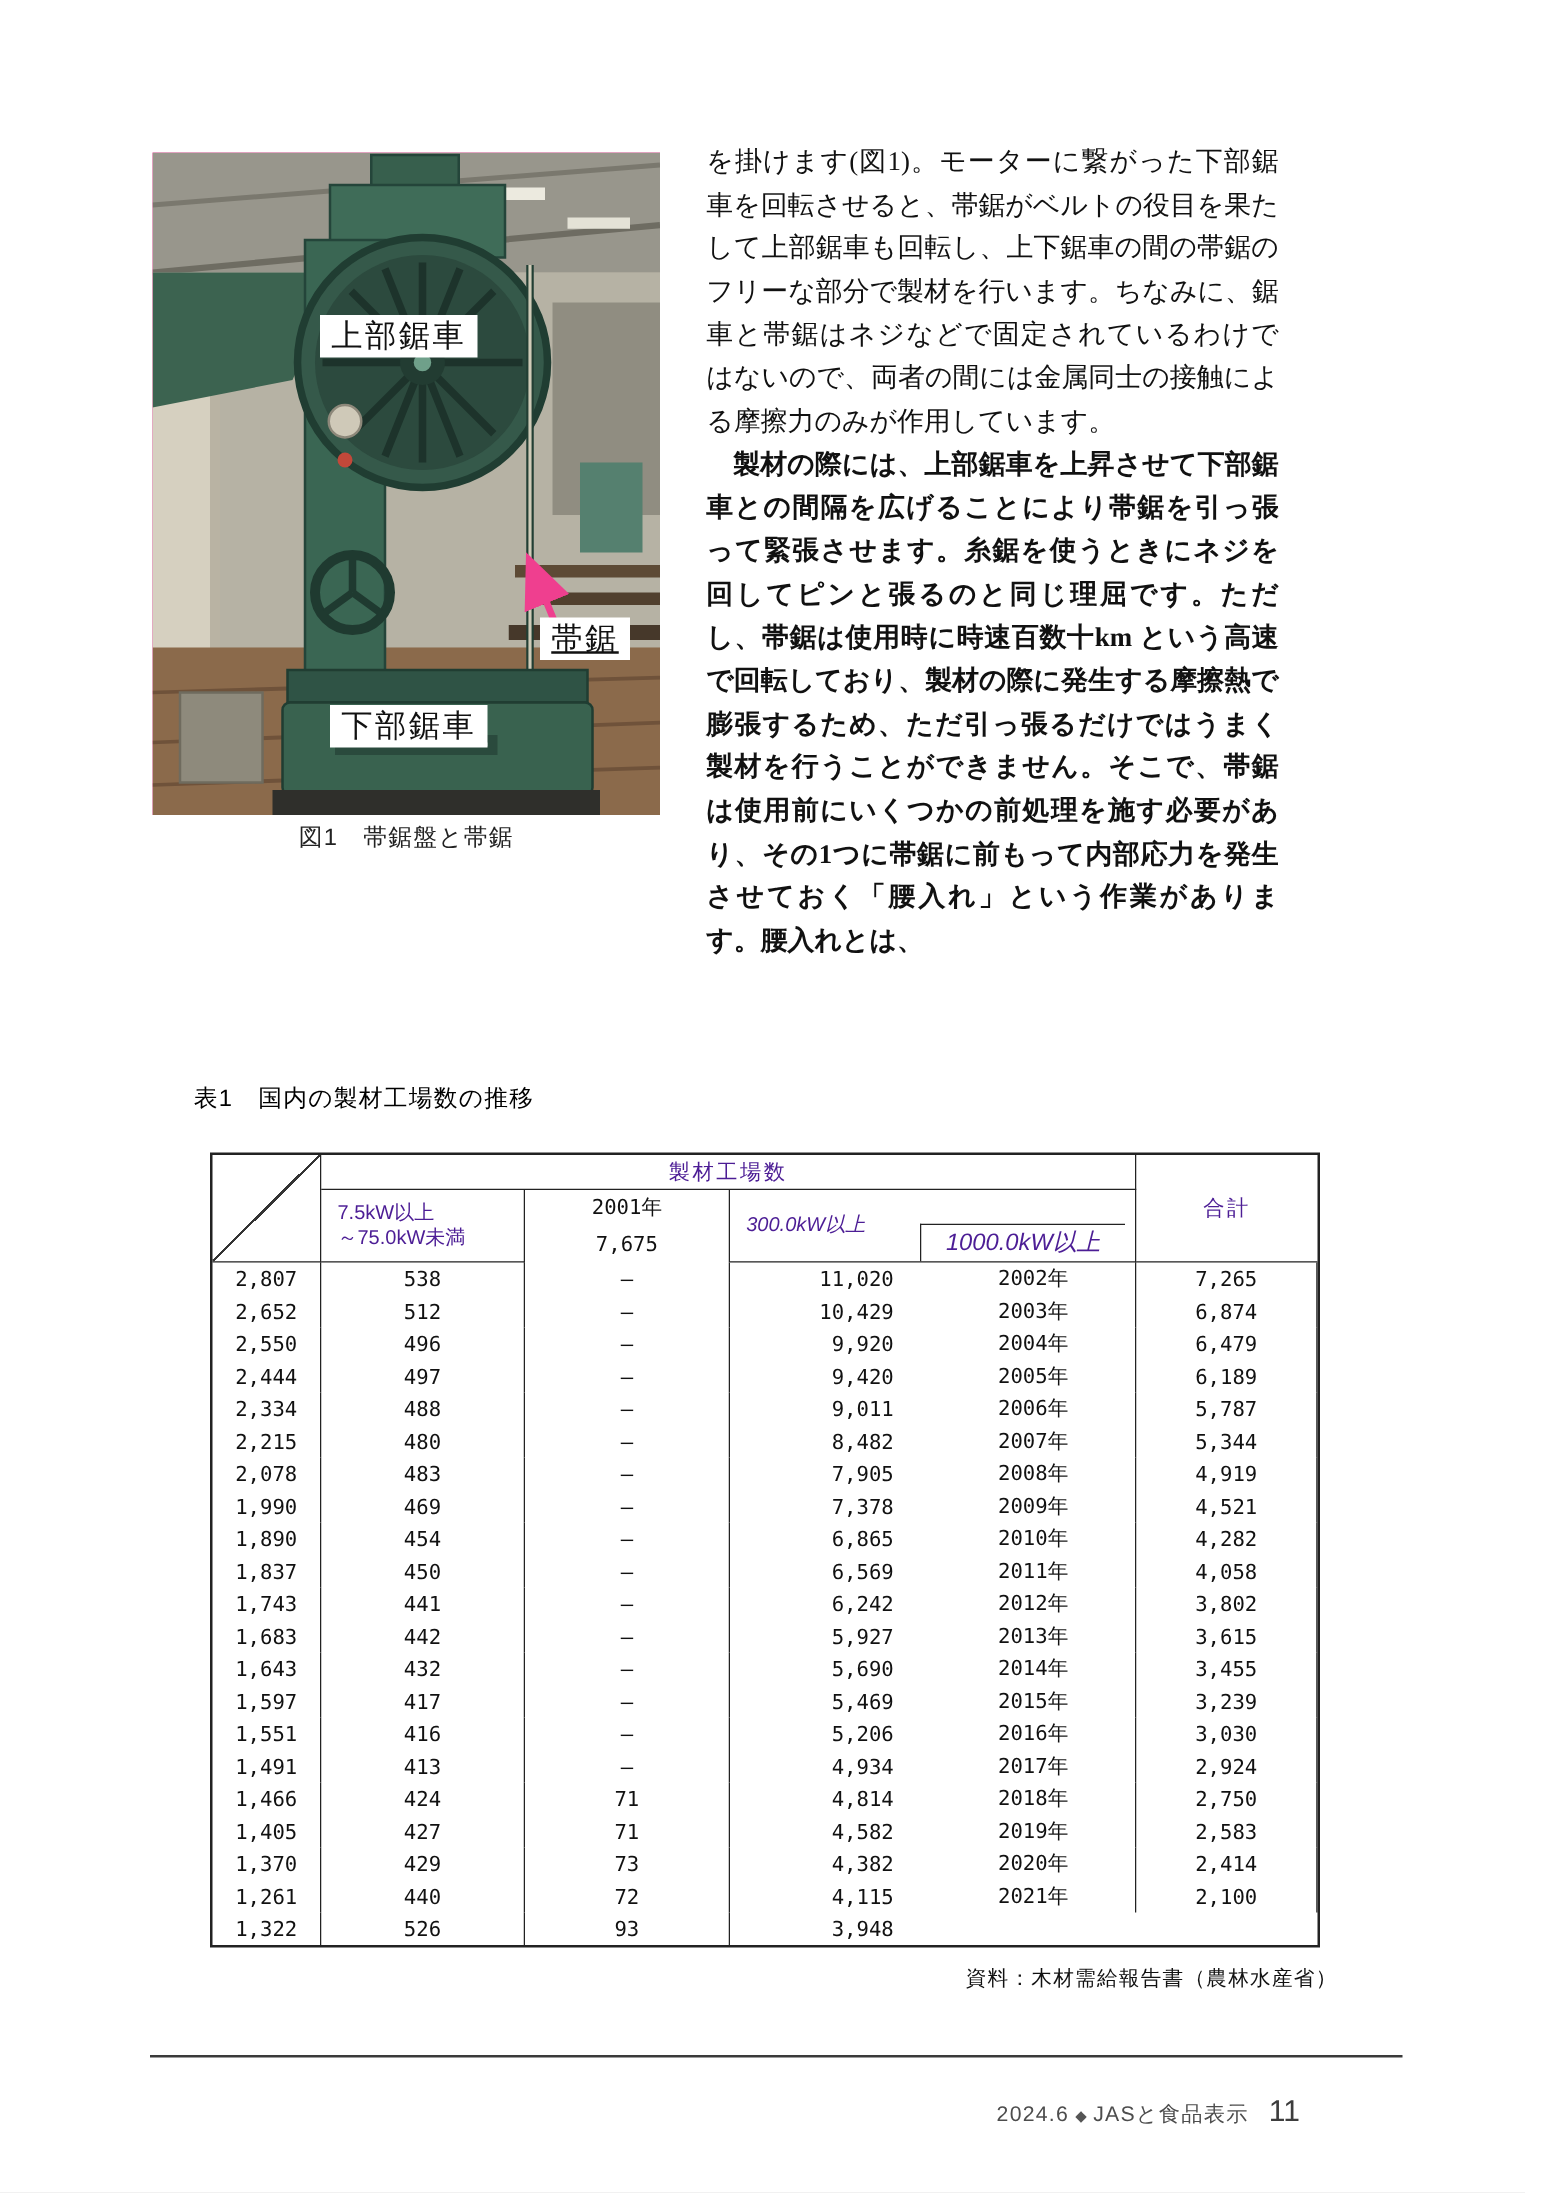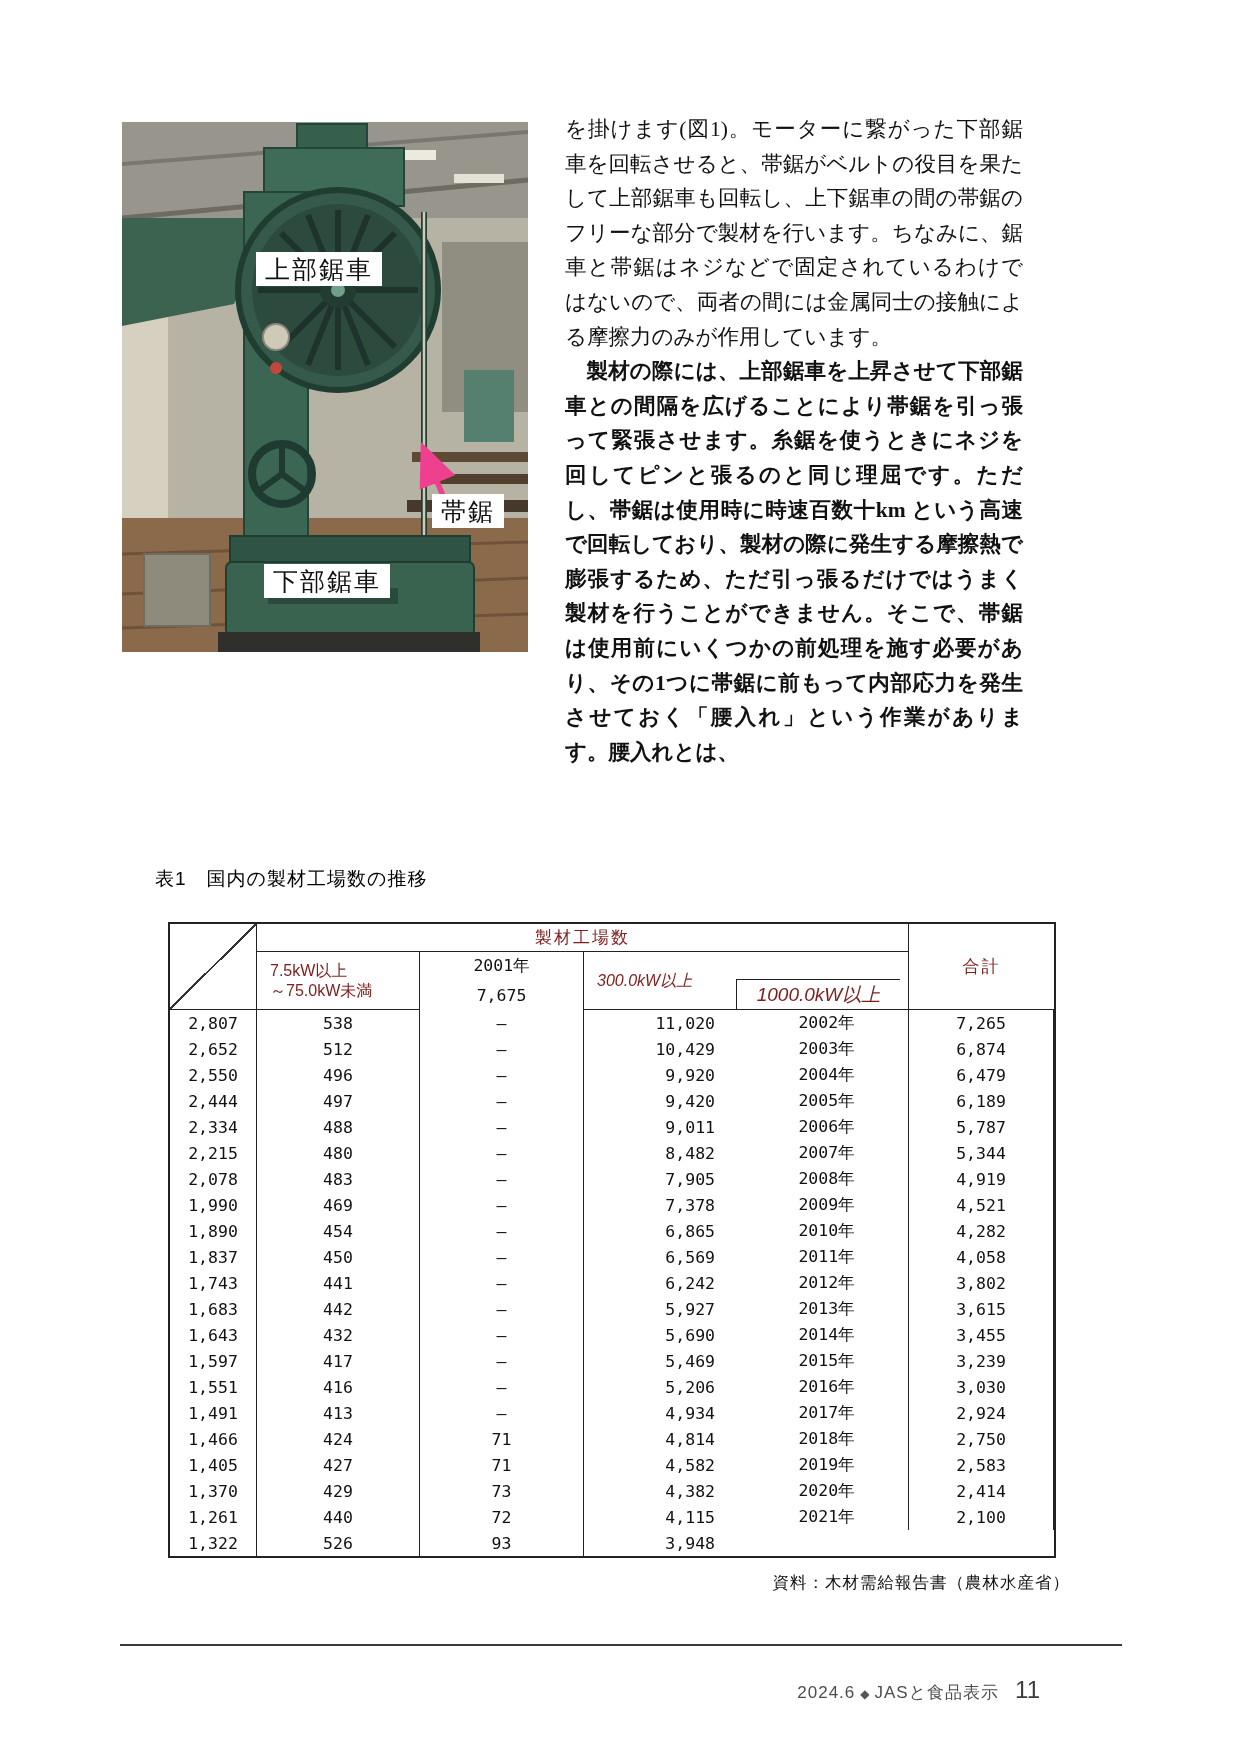--- a/index.html
+++ b/index.html
@@ -11,21 +11,21 @@
 
   
   .photo{position:absolute;left:122px;top:122px;width:406px;height:530px;background:#ec4899;overflow:hidden;}
   .photo svg{position:absolute;left:0;top:0;}
   .photo-label{
     position:absolute;background:#ffffff;color:#111;
     font-size:25px;font-weight:500;letter-spacing:2px;
     padding:2px 9px;line-height:1.2;white-space:nowrap;
   }
   .lbl-upper{left:134px;top:130px;}
-  .lbl-blade{left:310px;top:372px;}
+  .lbl-blade{left:310px;top:372px;text-decoration:underline;}
   .lbl-lower{left:142px;top:442px;}
   .caption{
     position:absolute;left:122px;top:657px;width:406px;text-align:center;
     font-size:19px;color:#222;letter-spacing:1px;
   }
 
   
   .article{
     position:absolute;left:565px;top:112px;width:458px;
     font-family:"Liberation Serif","DejaVu Serif",serif;
@@ -41,21 +41,21 @@
     position:absolute;left:168px;top:922px;
     display:grid;
     grid-template-columns:87px 163px 164px 161px 164px 145px;
     grid-template-rows:28px 28px 30px repeat(21,26px);
     border:2px solid #222;background:#fff;
   }
   .grid-table > div{box-sizing:border-box;}
   .hcell{
     border-right:1.5px solid #222;border-bottom:1.5px solid #222;
     display:flex;align-items:center;justify-content:center;
-    font-size:16px;line-height:1.25;color:#7f1d1d;
+    font-size:16px;line-height:1.25;color:#4c1d95;
   }
   .diag{
     grid-column:1;grid-row:1/4;
     border-right:1.5px solid #222;border-bottom:1.5px solid #222;
     background:linear-gradient(to bottom right,transparent calc(50% - 1px),#333 calc(50% - 1px),#333 calc(50% + 1px),transparent calc(50% + 1px));
   }
   .h-group{grid-column:2/6;grid-row:1;font-size:17px;letter-spacing:2px;}
   .h-total{grid-column:6;grid-row:1/4;border-right:none;font-size:17px;letter-spacing:2px;text-align:right;}
   .h-band1{grid-column:2;grid-row:2/4;justify-content:flex-start;padding-left:13px;white-space:pre-line;}
   .h-band2{grid-column:3;grid-row:2/4;justify-content:flex-start;padding-left:13px;white-space:pre-line;}
@@ -167,20 +167,21 @@
         </marker>
       </defs>
       <line x1="326" y1="386" x2="303" y2="330" stroke="#ef3f8f" stroke-width="5.5" marker-end="url(#ah)"></line>
     </svg>
 
     <div class="photo-label lbl-upper">上部鋸車</div>
     <div class="photo-label lbl-blade">帯鋸</div>
     <div class="photo-label lbl-lower">下部鋸車</div>
   </div>
 
+  <div class="caption">図1　帯鋸盤と帯鋸</div>
 
   <div class="article">
     <p>を掛けます(図1)。モーターに繋がった下部鋸車を回転させると、帯鋸がベルトの役目を果たして上部鋸車も回転し、上下鋸車の間の帯鋸のフリーな部分で製材を行います。ちなみに、鋸車と帯鋸はネジなどで固定されているわけではないので、両者の間には金属同士の接触による摩擦力のみが作用しています。</p>
     <p class="indent">製材の際には、上部鋸車を上昇させて下部鋸車との間隔を広げることにより帯鋸を引っ張って緊張させます。糸鋸を使うときにネジを回してピンと張るのと同じ理屈です。ただし、帯鋸は使用時に時速百数十km という高速で回転しており、製材の際に発生する摩擦熱で膨張するため、ただ引っ張るだけではうまく製材を行うことができません。そこで、帯鋸は使用前にいくつかの前処理を施す必要があり、その1つに帯鋸に前もって内部応力を発生させておく「腰入れ」という作業があります。腰入れとは、</p>
   </div>
 
   <div class="table-title">表1　国内の製材工場数の推移</div>
 
   <div class="grid-table" id="factory-table">
     <div class="diag"></div>

